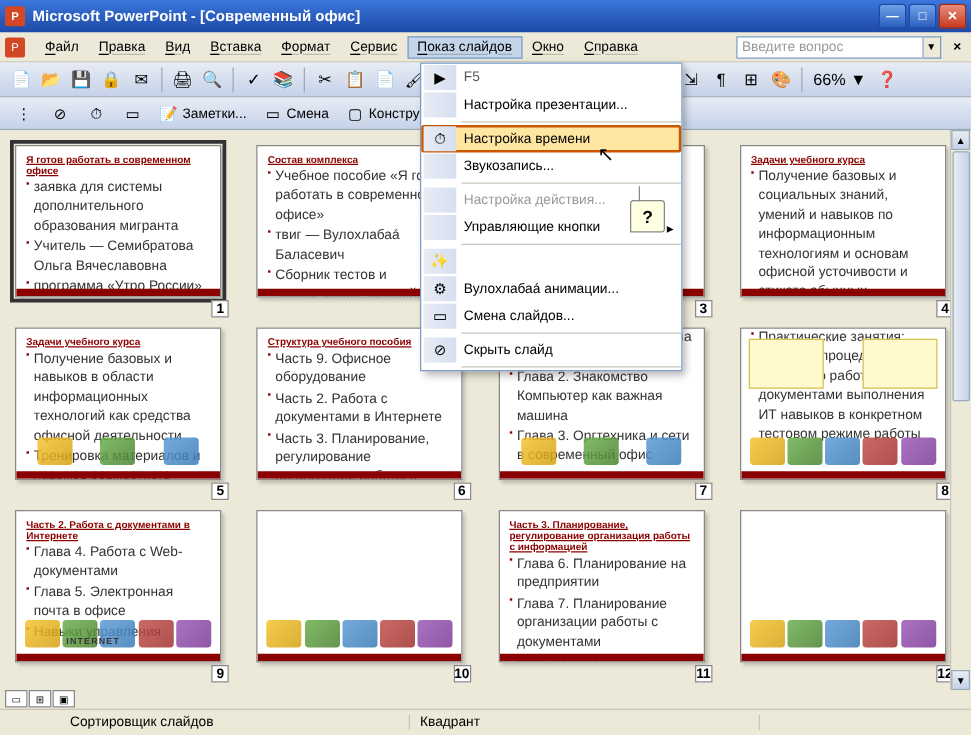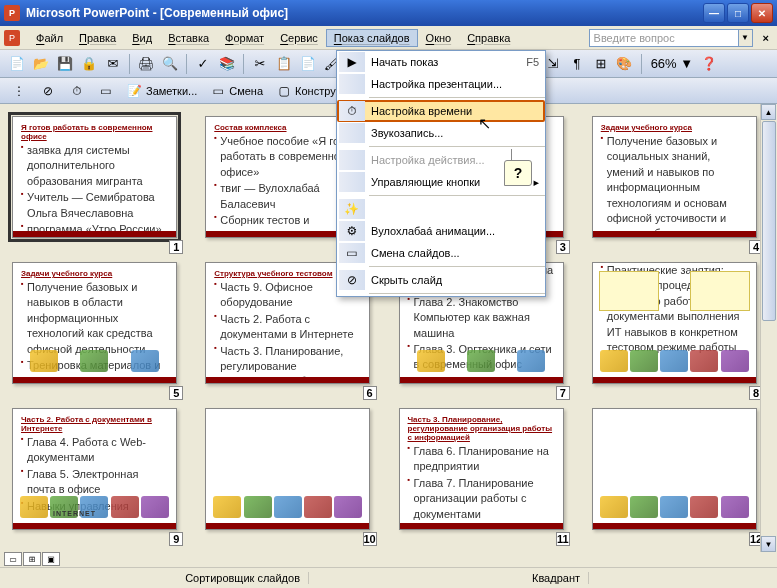--- a/index.html
+++ b/index.html
@@ -45,21 +45,21 @@
 
 .scrollbar-v { position: absolute; right: 0; top: 104px; bottom: 36px; width: 17px; background: #ece9d8; border-left: 1px solid #c8c6bb; }
 .scrollbar-v .sbtn { width: 15px; height: 16px; background: linear-gradient(to bottom, #e8ecf5, #c5d2e8); border: 1px solid #9ab; display: flex; align-items: center; justify-content: center; font-size: 8px; }
 .scrollbar-v .sbtn.up { position: absolute; top: 0; }
 .scrollbar-v .sbtn.down { position: absolute; bottom: 0; }
 .scrollbar-v .thumb { position: absolute; top: 17px; left: 1px; width: 14px; height: 200px; background: linear-gradient(to right, #e8ecf5, #c5d2e8); border: 1px solid #9ab; border-radius: 2px; }
 
 .statusbar { position: absolute; bottom: 0; left: 0; right: 0; height: 36px; background: #ece9d8; }
 .viewbtns { height: 16px; display: flex; border-bottom: 1px solid #c8c6bb; padding: 0 4px; }
 .viewbtns .vbtn { width: 18px; height: 14px; border: 1px solid #888; background: #fff; margin-right: 1px; display: flex; align-items: center; justify-content: center; font-size: 8px; cursor: pointer; }
-.statustext { height: 20px; display: flex; align-items: center; padding: 0 29px; text-align: right; }
+.statustext { height: 20px; display: flex; align-items: center; padding: 0 48px; }
 .statustext .cell { flex: 0 0 280px; border-right: 1px solid #c8c6bb; padding: 0 8px; }
 
 .dropdown-menu { position: absolute; top: 50px; left: 336px; width: 210px; background: #fff; border: 1px solid #7a9cc6; box-shadow: 3px 3px 6px rgba(0,0,0,0.3); z-index: 100; }
 .dropdown-menu .mi { display: flex; align-items: center; height: 22px; padding: 0 6px 0 2px; cursor: pointer; }
 .dropdown-menu .mi-icon { width: 26px; height: 20px; display: flex; align-items: center; justify-content: center; font-size: 12px; background: linear-gradient(to right, #e8ecf5, #d5dff0); margin-right: 6px; }
 .dropdown-menu .mi-label { flex: 1; }
 .dropdown-menu .mi-shortcut { color: #555; }
 .dropdown-menu .mi.highlighted { background: #ffe7a2; border: 2px solid #cc5500; height: 22px; padding: 0 4px 0 0; border-radius: 2px; }
 .dropdown-menu .mi.disabled .mi-label { color: #999; }
 .dropdown-menu .msep { height: 1px; background: #c8c6bb; margin: 2px 0 2px 32px; }
@@ -223,21 +223,21 @@
             <span class="clipart ca1"></span>
             <span class="clipart ca2"></span>
             <span class="clipart ca3"></span>
           </div>
           <div class="accent"></div>
         </div>
         <div class="slide-num">5</div>
       </div>
       <div class="slide-cell">
         <div class="slide-thumb">
-          <div class="stitle">Структура учебного тестовом</div>
+          <div class="stitle">Структура учебного пособия</div>
           <ul class="sbody">
             <li>Часть 9. Офисное оборудование</li>
             <li>Часть 2. Работа с документами в Интернете</li>
             <li>Часть 3. Планирование, регулирование организации работы с информацией</li>
           </ul>
           <div class="accent"></div>
         </div>
         <div class="slide-num">6</div>
       </div>
       <div class="slide-cell">
@@ -331,21 +331,20 @@
           <div class="accent"></div>
         </div>
         <div class="slide-num">12</div>
       </div>
     </div>
 </div>
 
 <div class="dropdown-menu" id="dropdown">
     <div class="mi">
       <span class="mi-icon">▶</span>
-      <span class="mi-label">Начать показ</span>
       <span class="mi-shortcut">F5</span>
     </div>
     <div class="mi">
       <span class="mi-icon"></span>
       <span class="mi-label">Настройка презентации...</span>
     </div>
     <div class="msep"></div>
     <div class="mi highlighted">
       <span class="mi-icon">⏱</span>
       <span class="mi-label">Настройка времени</span>

